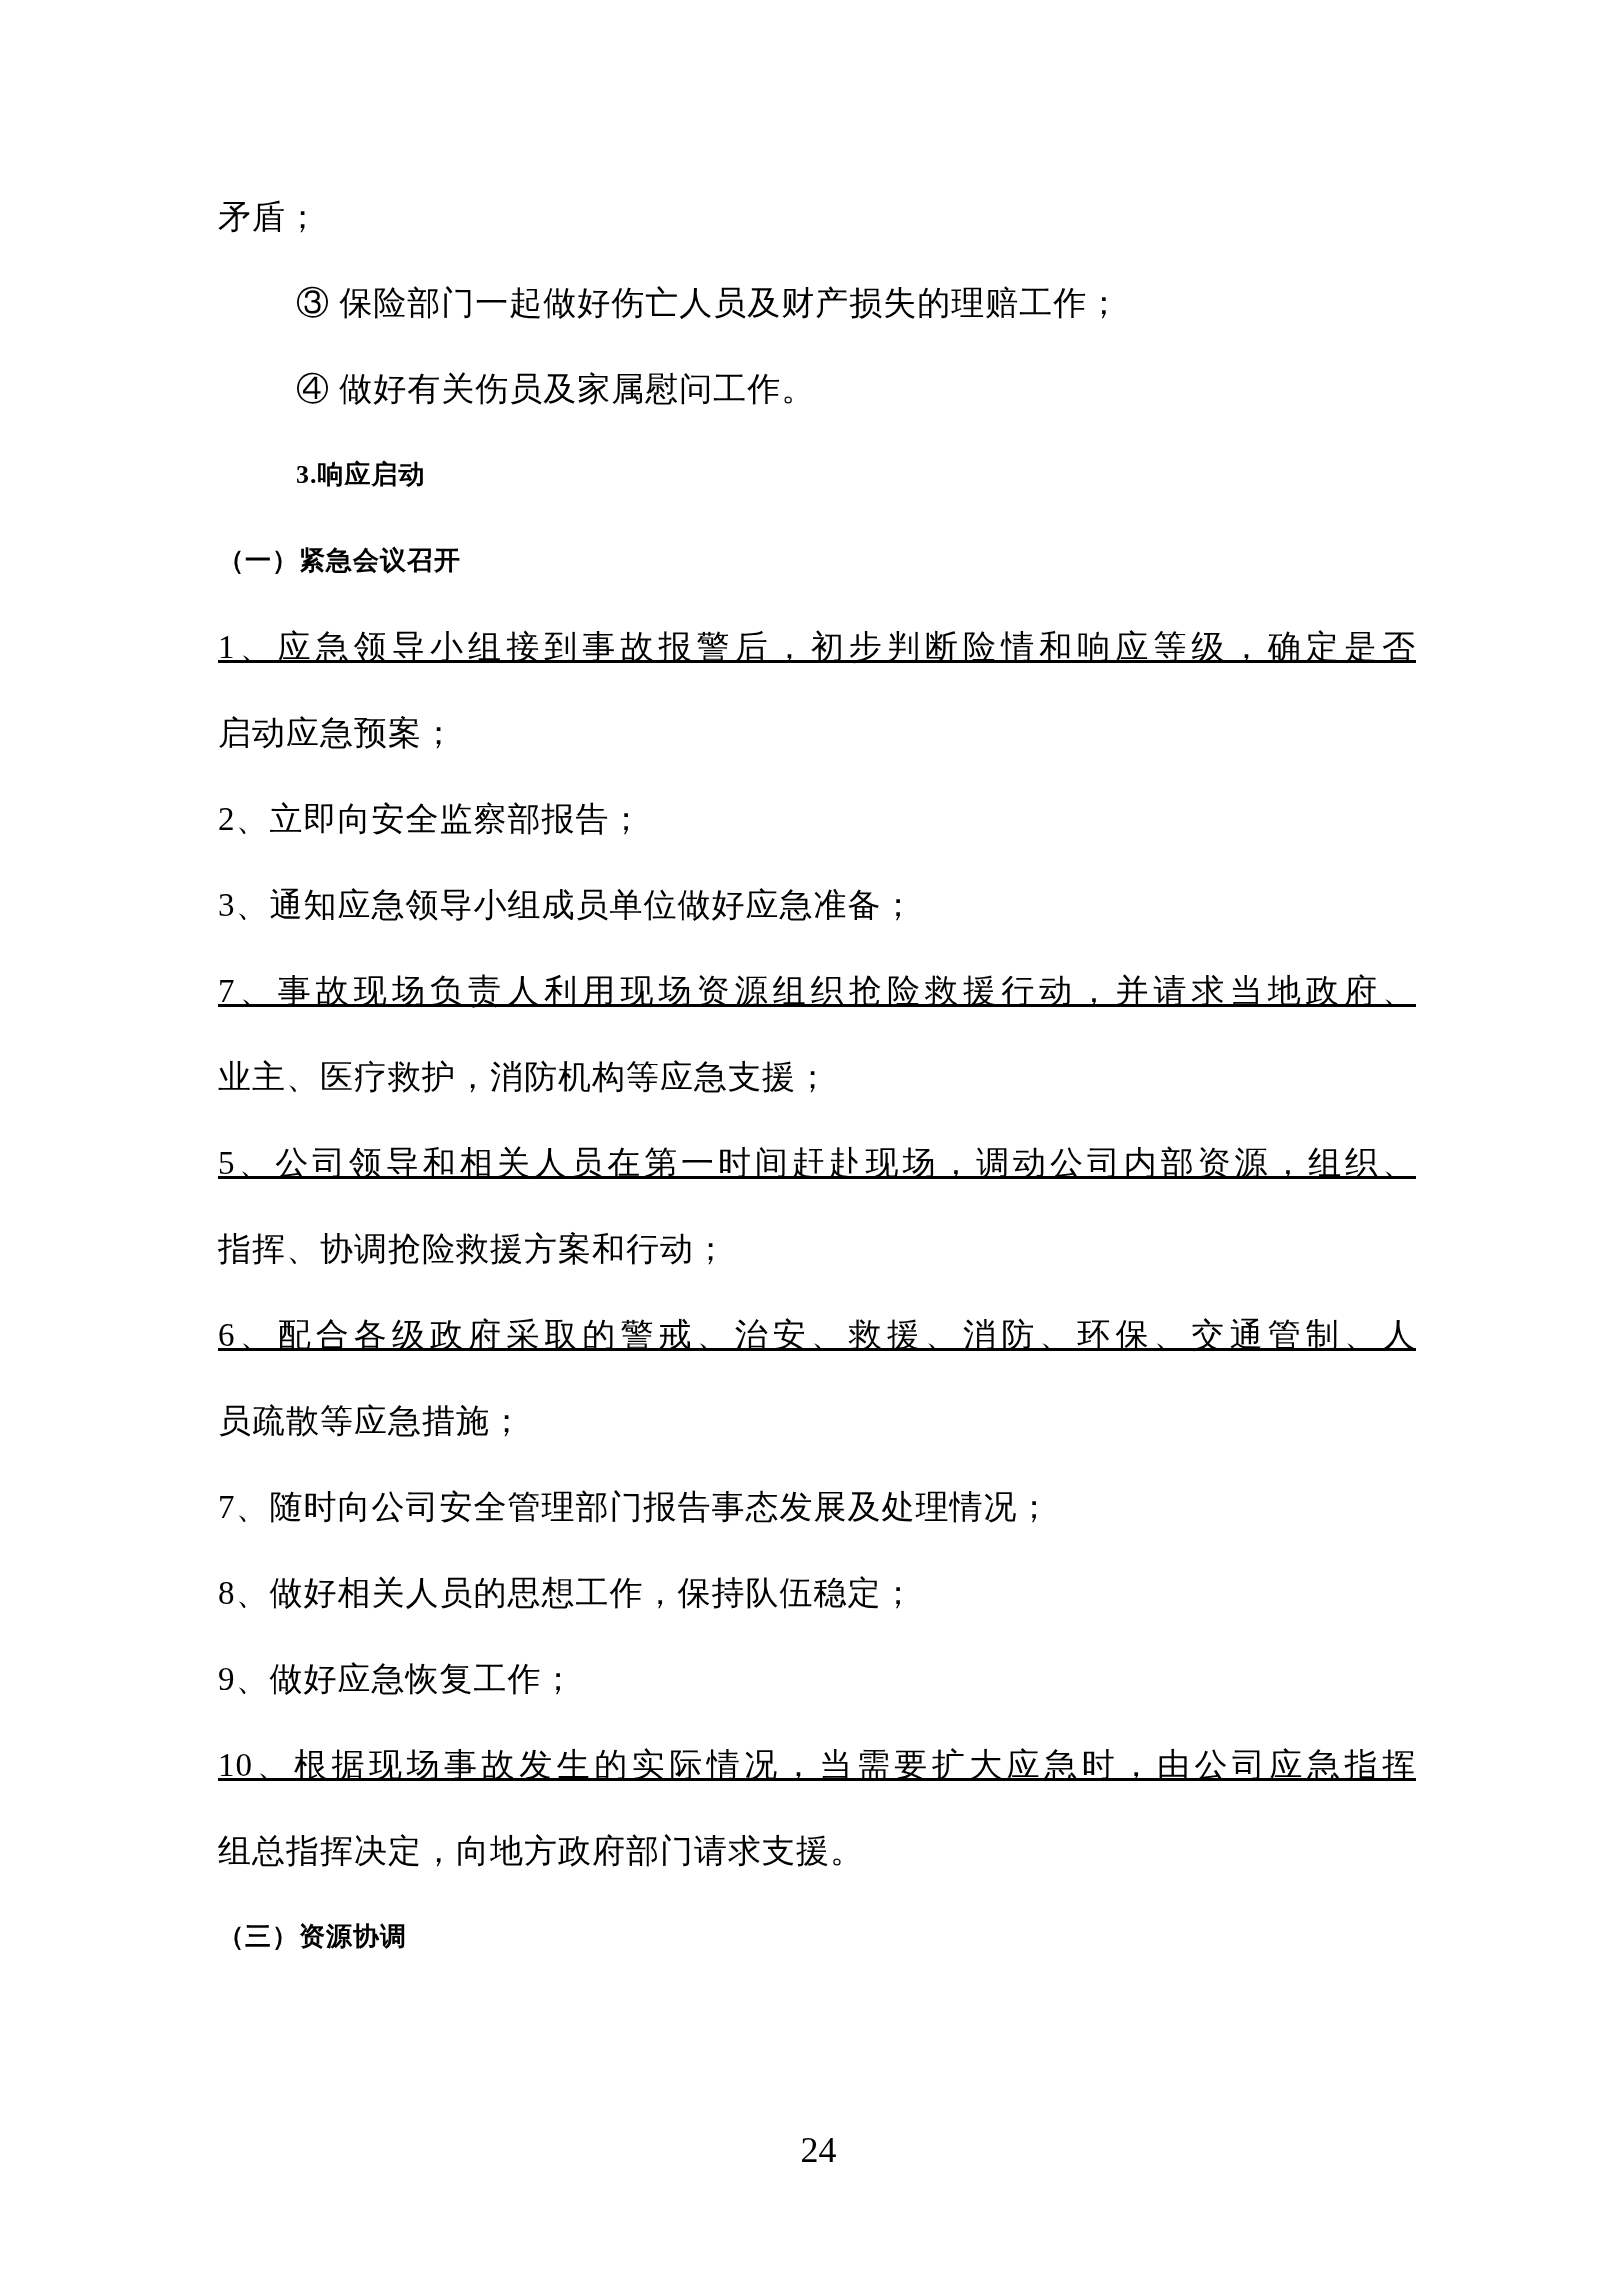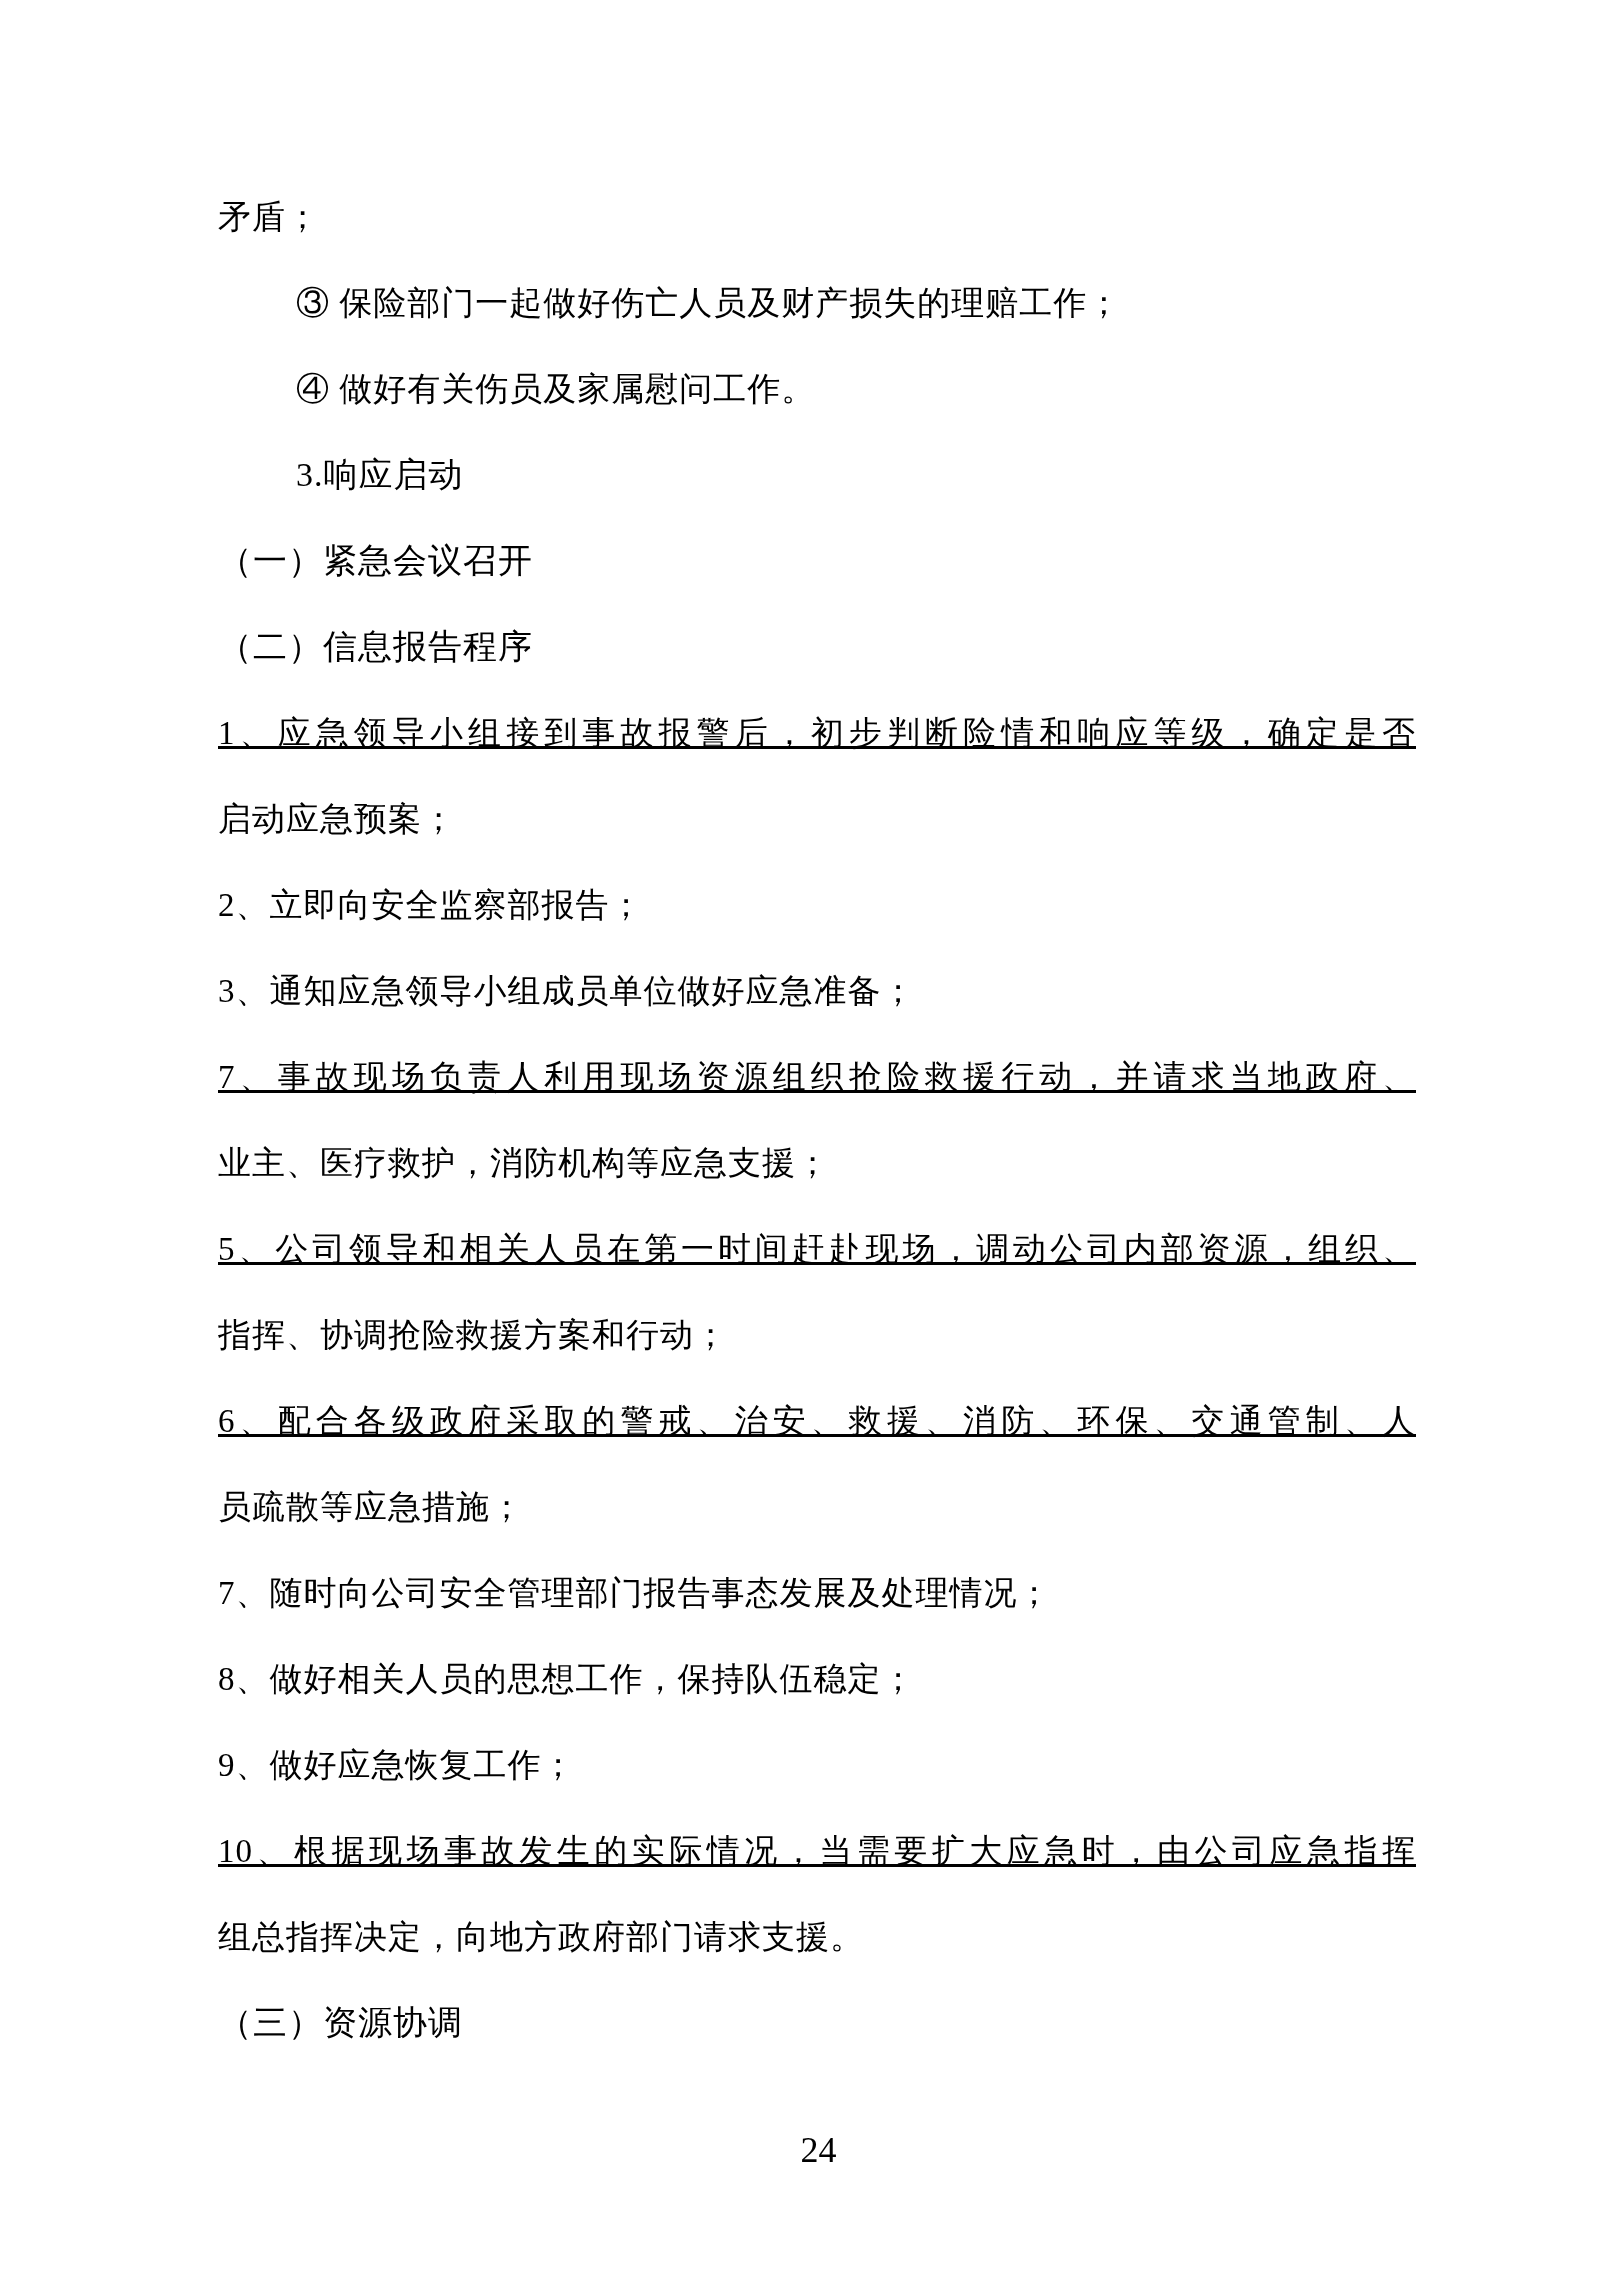--- a/index.html
+++ b/index.html
@@ -33,22 +33,22 @@
     white-space: normal;
     text-align: justify;
     text-align-last: justify;
     text-justify: inter-character;
     text-decoration: underline;
   }
   .indent2 {
     padding-left: 78px;
   }
   .bold {
-    font-weight: normal;
-    font-size: 34px;
+    font-weight: bold;
+    font-size: 26px;
   }
   .page-num {
     position: absolute;
     top: 2117px;
     left: 0;
     width: 1621px;
     text-align: center;
     font-size: 36px;
     line-height: 51px;
     margin: 8px;
@@ -56,21 +56,20 @@
 </style>
 </head>
 <body>
 
 <main class="doc">
   <p class="line">矛盾；</p>
   <p class="line indent2">③ 保险部门一起做好伤亡人员及财产损失的理赔工作；</p>
   <p class="line indent2">④ 做好有关伤员及家属慰问工作。</p>
   <p class="line indent2 bold">3.响应启动</p>
   <p class="line bold">（一）紧急会议召开</p>
-  <p class="line bold">（二）信息报告程序</p>
   <p class="line fill">1、应急领导小组接到事故报警后，初步判断险情和响应等级，确定是否</p>
   <p class="line">启动应急预案；</p>
   <p class="line">2、立即向安全监察部报告；</p>
   <p class="line">3、通知应急领导小组成员单位做好应急准备；</p>
   <p class="line fill">7、事故现场负责人利用现场资源组织抢险救援行动，并请求当地政府、</p>
   <p class="line">业主、医疗救护，消防机构等应急支援；</p>
   <p class="line fill">5、公司领导和相关人员在第一时间赶赴现场，调动公司内部资源，组织、</p>
   <p class="line">指挥、协调抢险救援方案和行动；</p>
   <p class="line fill">6、配合各级政府采取的警戒、治安、救援、消防、环保、交通管制、人</p>
   <p class="line">员疏散等应急措施；</p>

